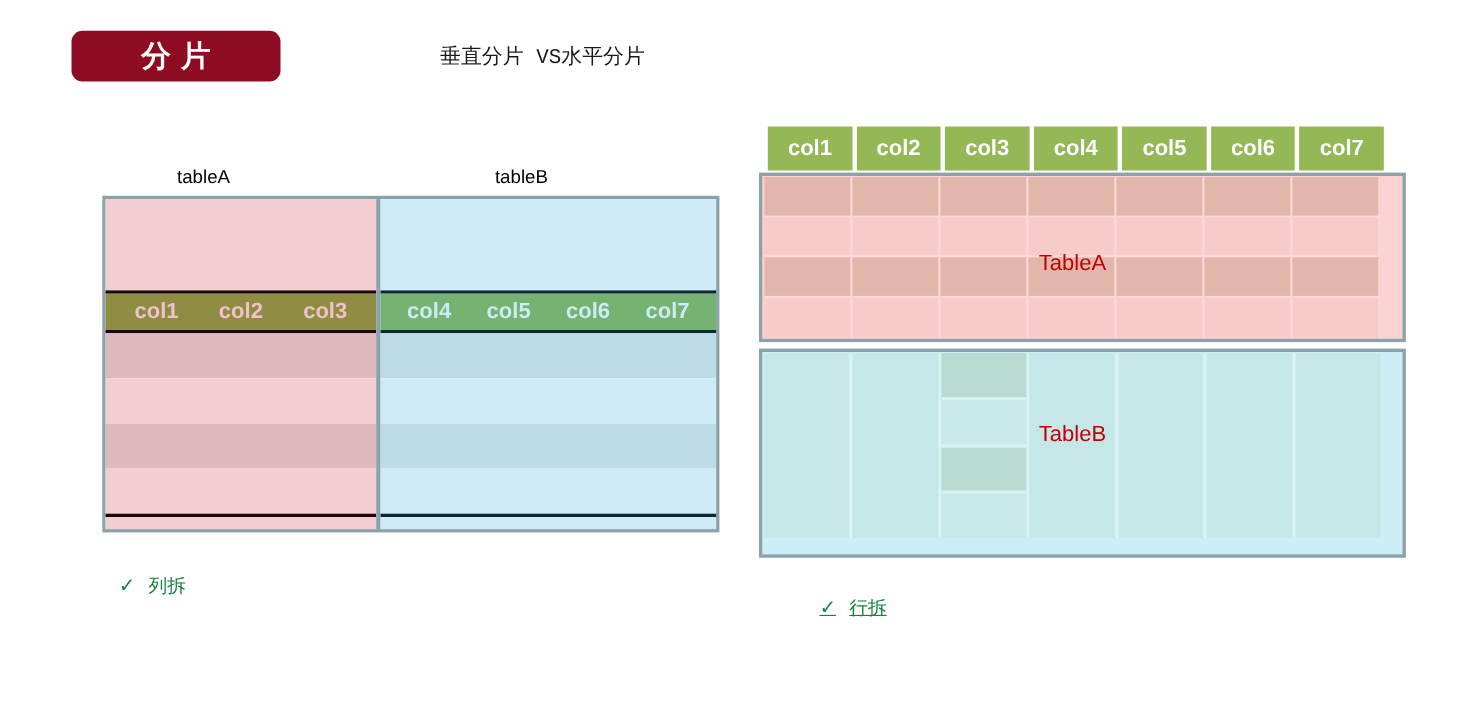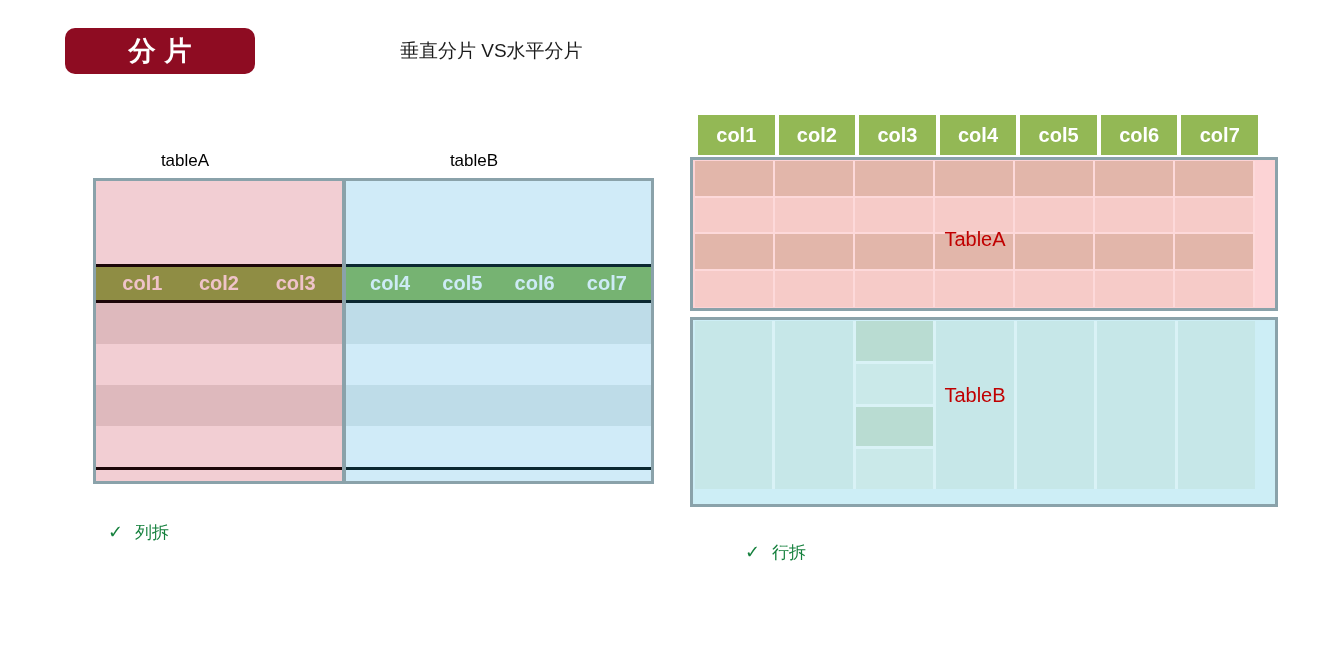--- a/index.html
+++ b/index.html
@@ -10,21 +10,21 @@
 
   
   .badge {
     position:absolute; left:65px; top:28px; width:190px; height:46px;
     background:#8e0c22; border-radius:10px; color:#ffffff;
     font-size:27px; font-weight:bold; letter-spacing:9px; padding-left:9px;
     display:flex; align-items:center; justify-content:center; box-sizing:border-box;
   }
   .title {
     position:absolute; left:400px; top:38px; font-size:19px; color:#1a1a1a;
-    font-family:Liberation Sans, sans-serif;
+    font-family:Liberation Mono, monospace;
   }
 
   
   .lt-label { position:absolute; top:151px; width:130px; text-align:center;
     font-size:17px; color:#000; }
   .lt-label-a { left:120px; }
   .lt-label-b { left:409px; }
 
   .left-diagram {
     position:absolute; left:93px; top:178px; width:561px; height:306px;
@@ -51,21 +51,21 @@
   .half-b .r-dark { background:#bedce8; }
   .half-b .hline  { background:#0b2831; }
   .half-b .colhead{ background:#76b372; color:#cdebf6; }
 
   
   .check-caption { position:absolute; font-size:17px; color:#15803d;
     font-family:"Liberation Serif", serif; }
   .check-caption .check { font-family:"Liberation Sans", sans-serif;
     margin-right:12px; font-size:18px; }
   .caption-left  { left:108px; top:521px; }
-  .caption-right { left:745px; top:541px; }
+  .caption-right { left:745px; top:541px;text-decoration:underline; }
 
   
   .rt-header {
     position:absolute; left:698px; top:115px; width:560px; height:40px;
     display:flex; gap:4px;
   }
   .rt-headcell {
     flex:1; background:#93b855; color:#ffffff; font-weight:bold; font-size:20px;
     display:flex; align-items:center; justify-content:center;
   }

